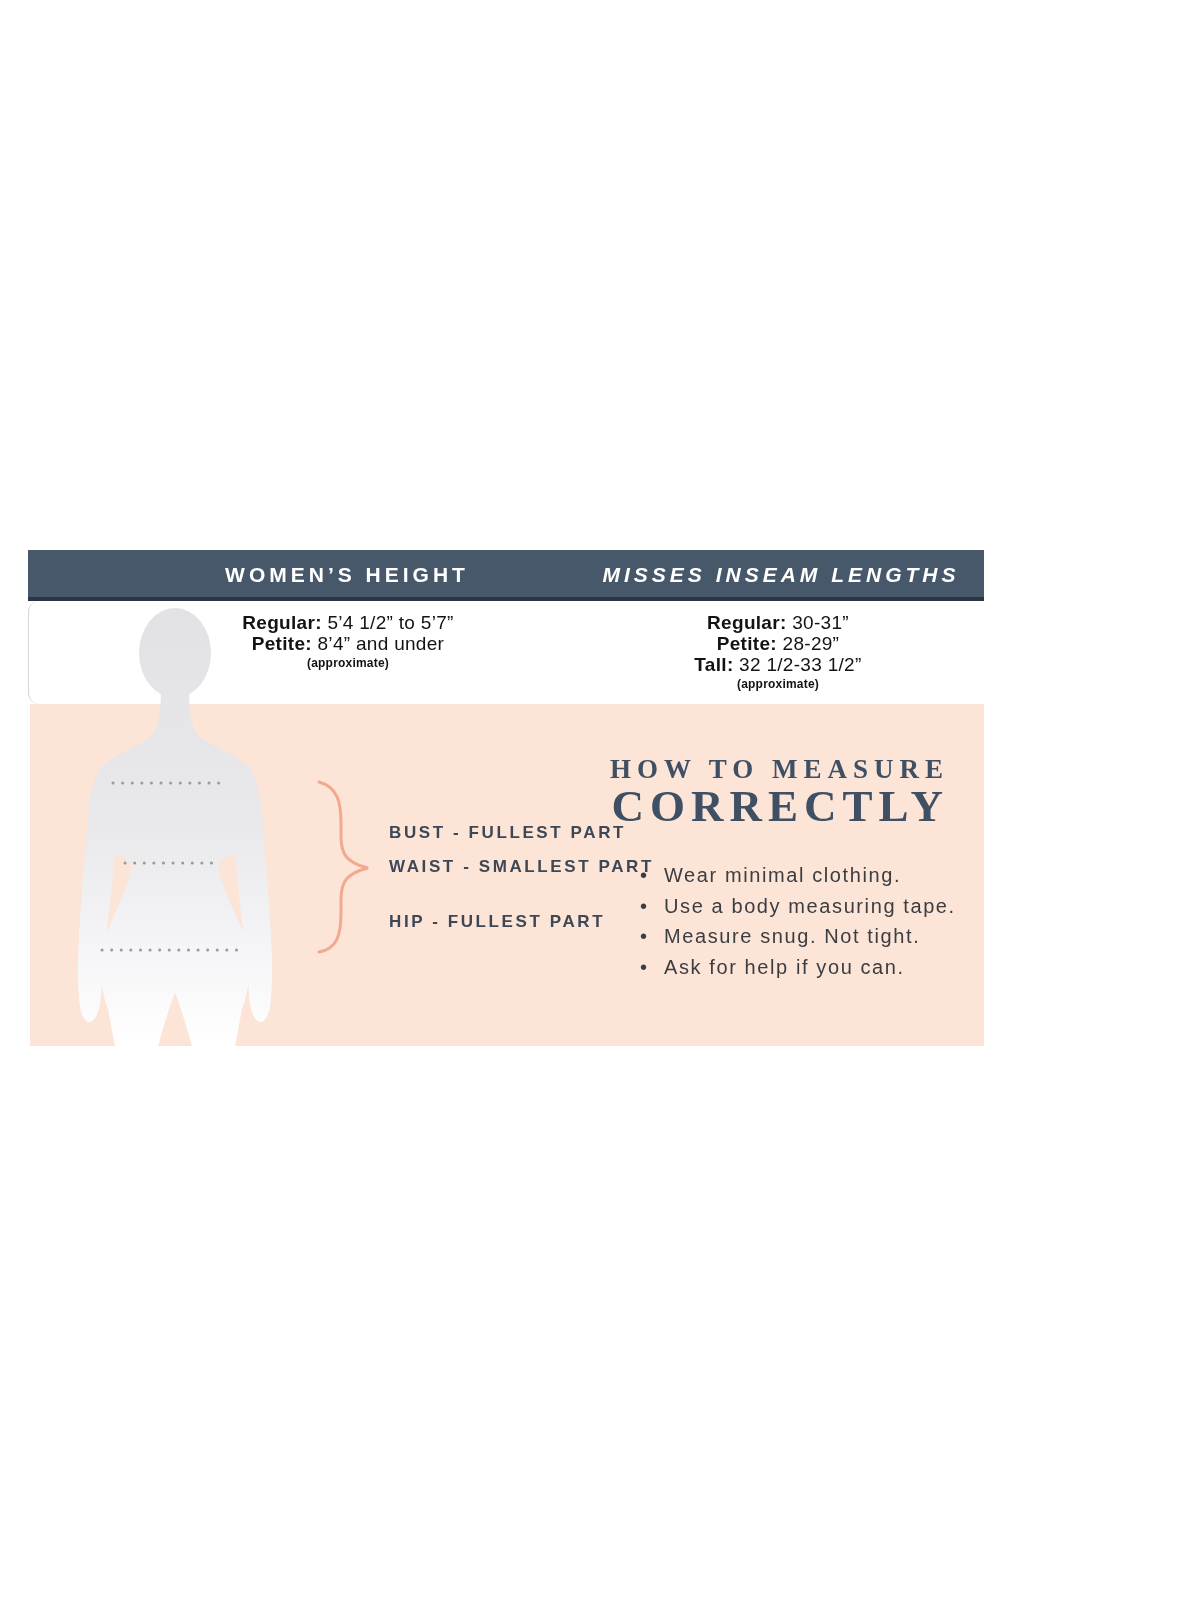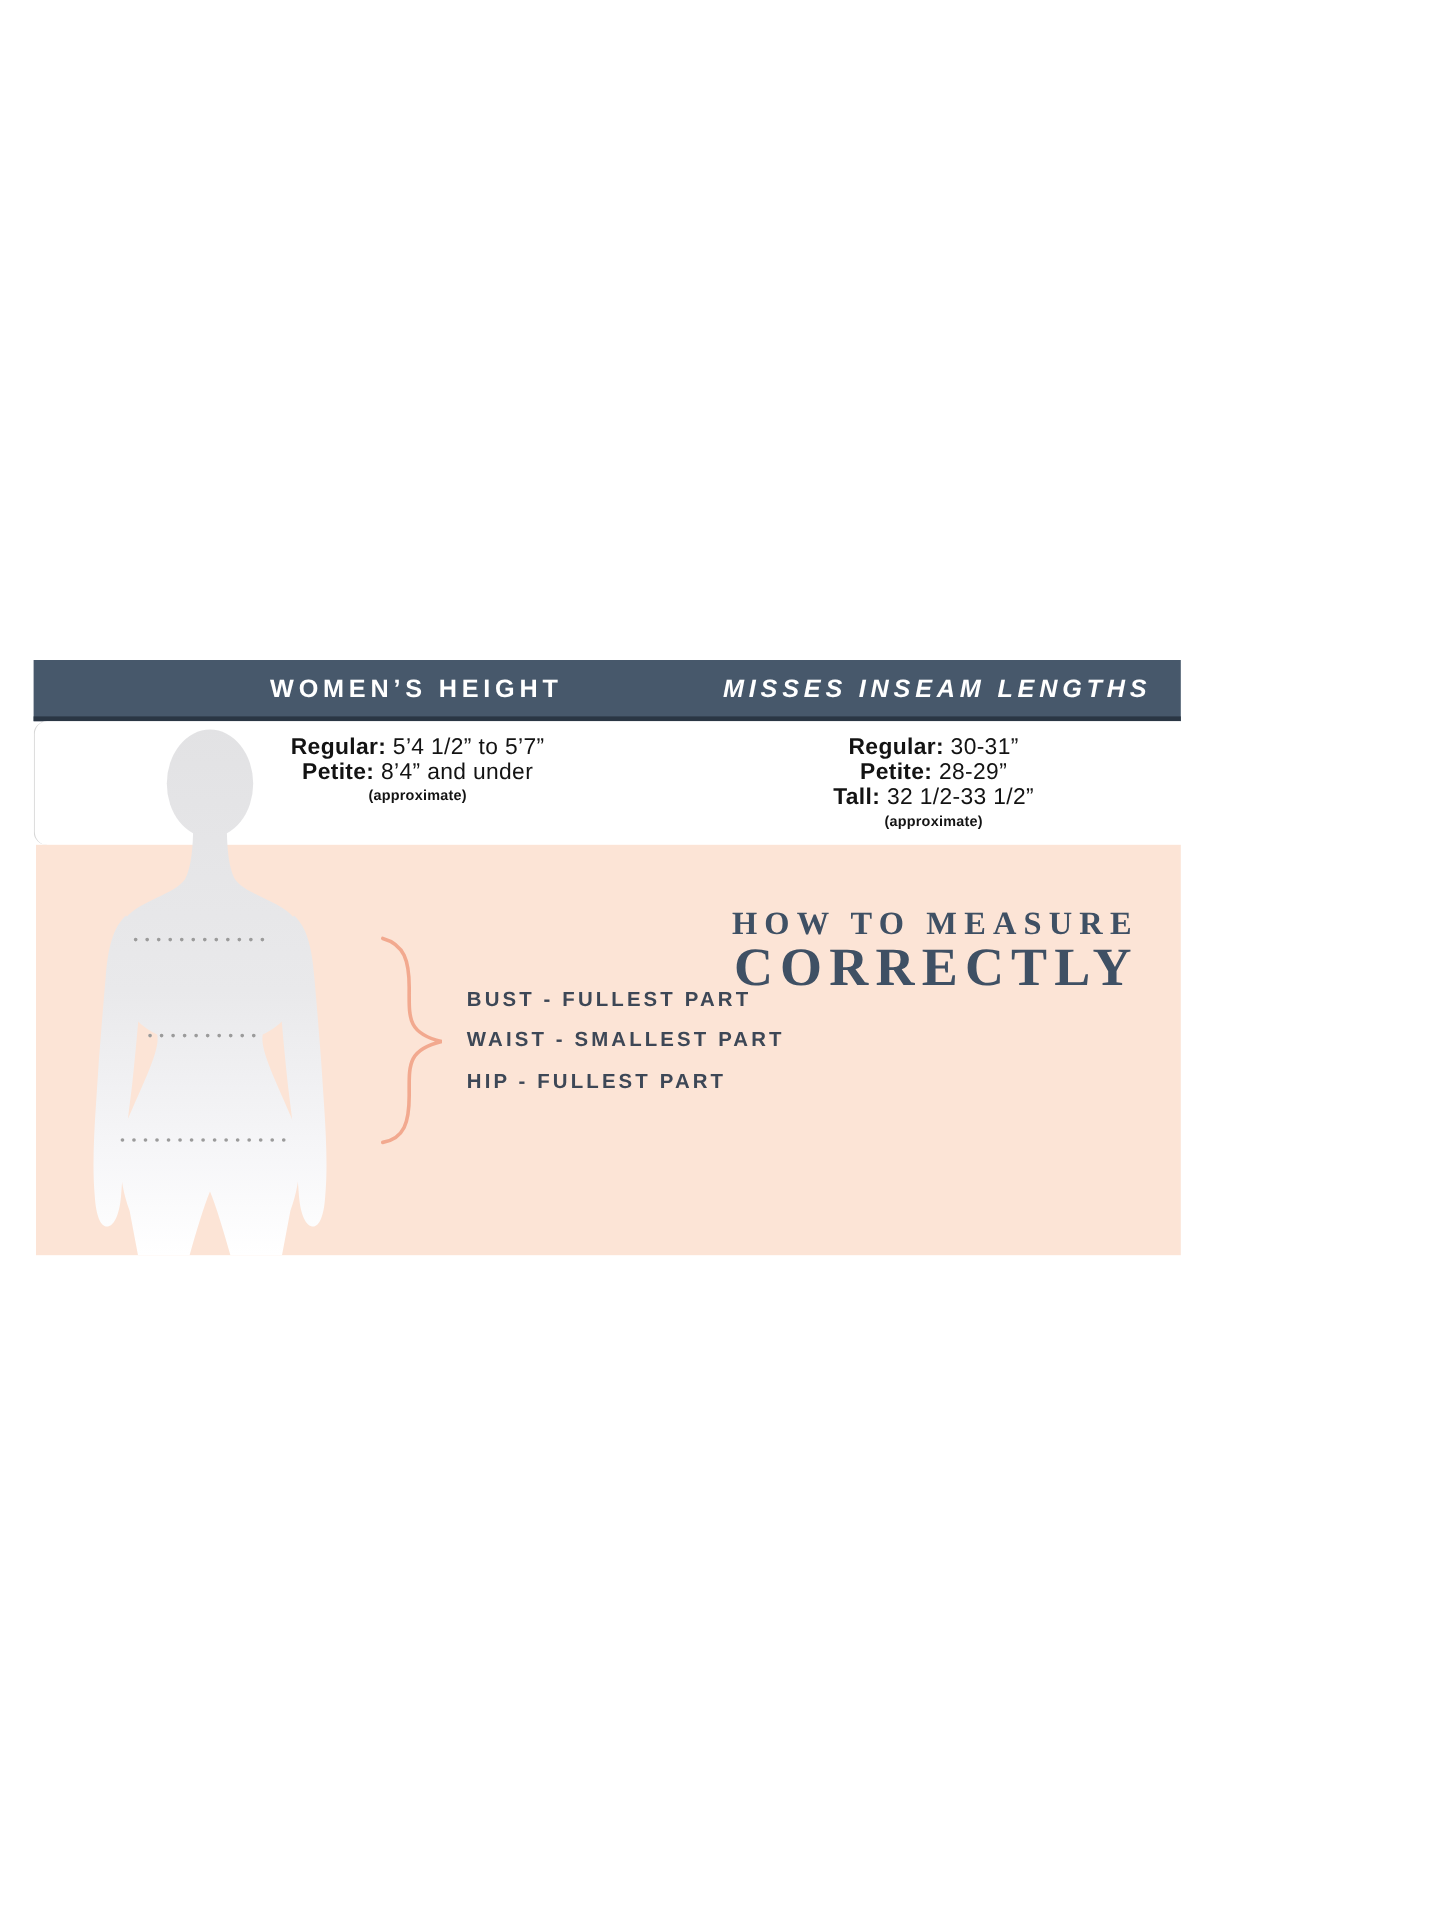--- a/index.html
+++ b/index.html
@@ -26,21 +26,21 @@
   .strip-note{font-size:12px;line-height:16px;margin-top:1px;font-weight:700;letter-spacing:0.2px;}
 
   
   .pink{position:absolute;left:2px;top:154px;width:1141px;height:342px;background:#fce4d6;}
 
   .figure-svg{position:absolute;left:30px;top:55px;width:250px;height:441px;}
   .brace-svg{position:absolute;left:284px;top:228px;width:64px;height:178px;}
 
   .measure-label{position:absolute;left:361px;line-height:20px;font-size:17px;
        font-weight:600;letter-spacing:2.6px;color:#3d4756;white-space:nowrap;}
-  .ml-bust{top:273px;} .ml-waist{top:307px;} .ml-hip{top:342px;}
+  .ml-bust{top:273px;} .ml-waist{top:307px;} .ml-hip{top:362px;}
 
   .howto-heading{position:absolute;left:561px;top:204px;width:360px;text-align:right;
        color:#3f5064;font-family:"Liberation Serif",serif;font-weight:600;}
   .howto-line1{font-size:27px;line-height:30px;letter-spacing:6px;white-space:nowrap;}
   .howto-line2{font-size:45px;line-height:44px;letter-spacing:6px;white-space:nowrap;}
 
   .howto-list{position:absolute;left:610px;top:310px;width:400px;margin:0;padding:0;list-style:none;}
   .howto-list li{position:relative;padding-left:26px;font-size:20px;line-height:30.5px;
        letter-spacing:1.6px;color:#3a3d42;white-space:nowrap;}
   .howto-list li::before{content:"•";position:absolute;left:2px;top:0;font-size:20px;color:#3a3d42;}
@@ -148,15 +148,21 @@
     </svg>
 
     <div class="measure-label ml-bust">BUST - FULLEST PART</div>
     <div class="measure-label ml-waist">WAIST - SMALLEST PART</div>
     <div class="measure-label ml-hip">HIP - FULLEST PART</div>
 
     <div class="howto-heading">
       <div class="howto-line1">HOW TO MEASURE</div>
       <div class="howto-line2">CORRECTLY</div>
     </div>
+    <ul class="howto-list">
+      <li>Wear minimal clothing.</li>
+      <li>Use a body measuring tape.</li>
+      <li>Measure snug. Not tight.</li>
+      <li>Ask for help if you can.</li>
+    </ul>
 
   </div>
 </div>
 
 </body></html>

